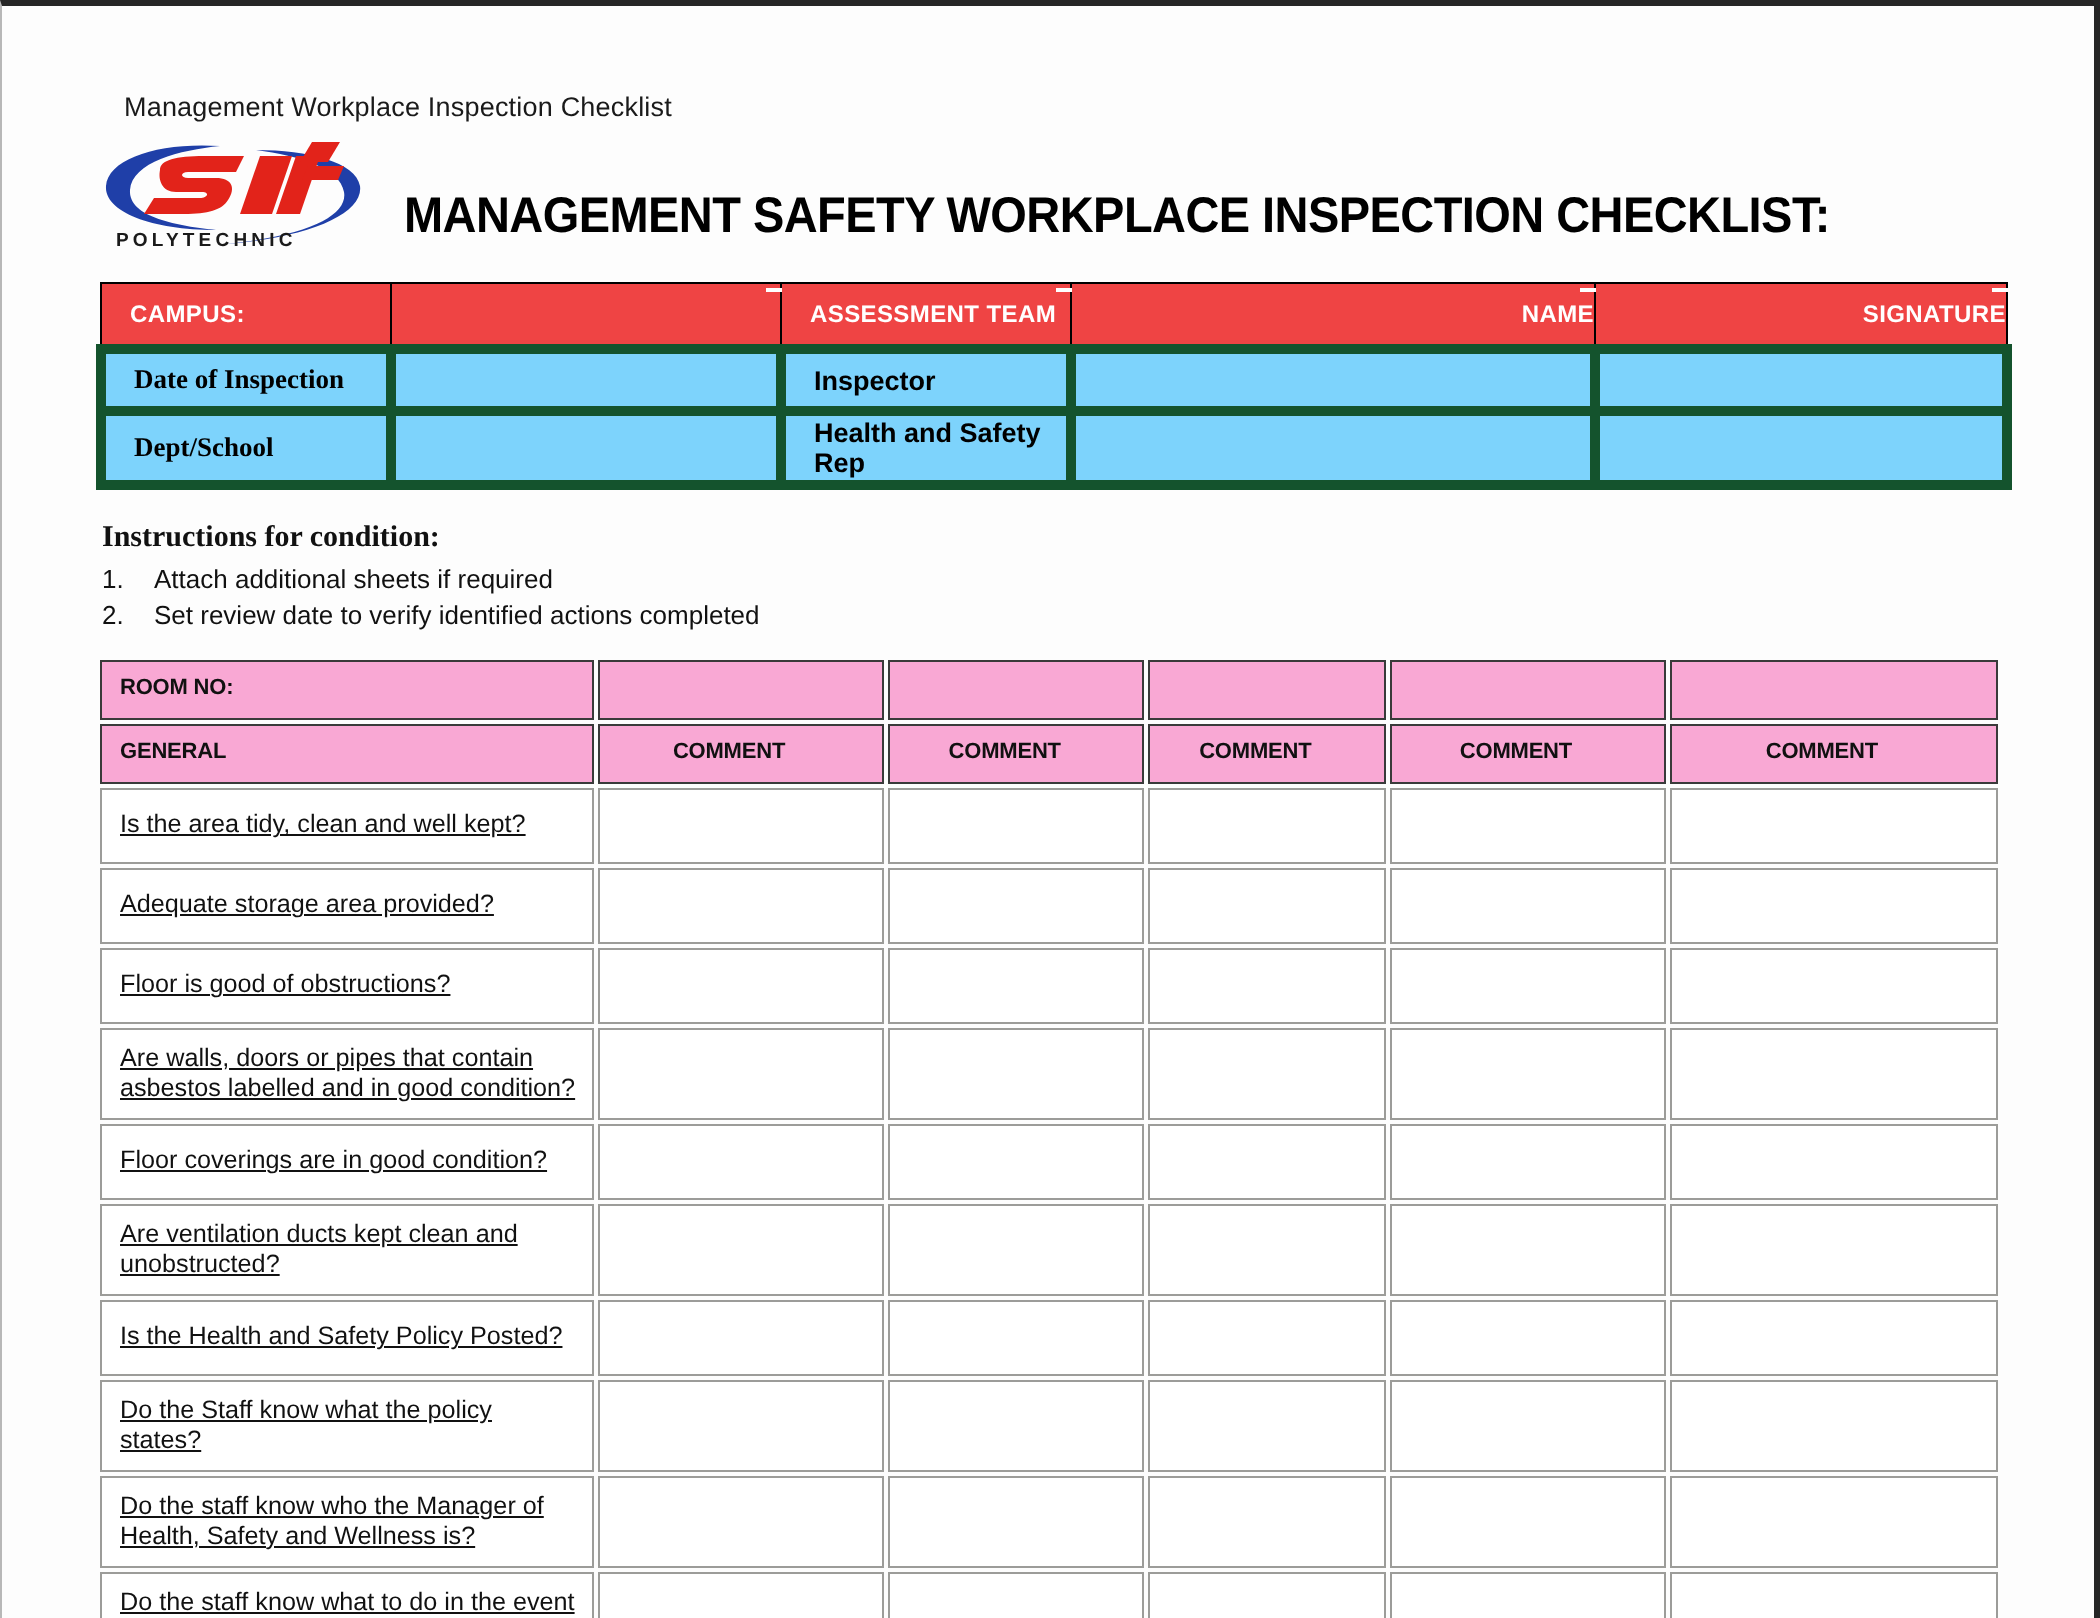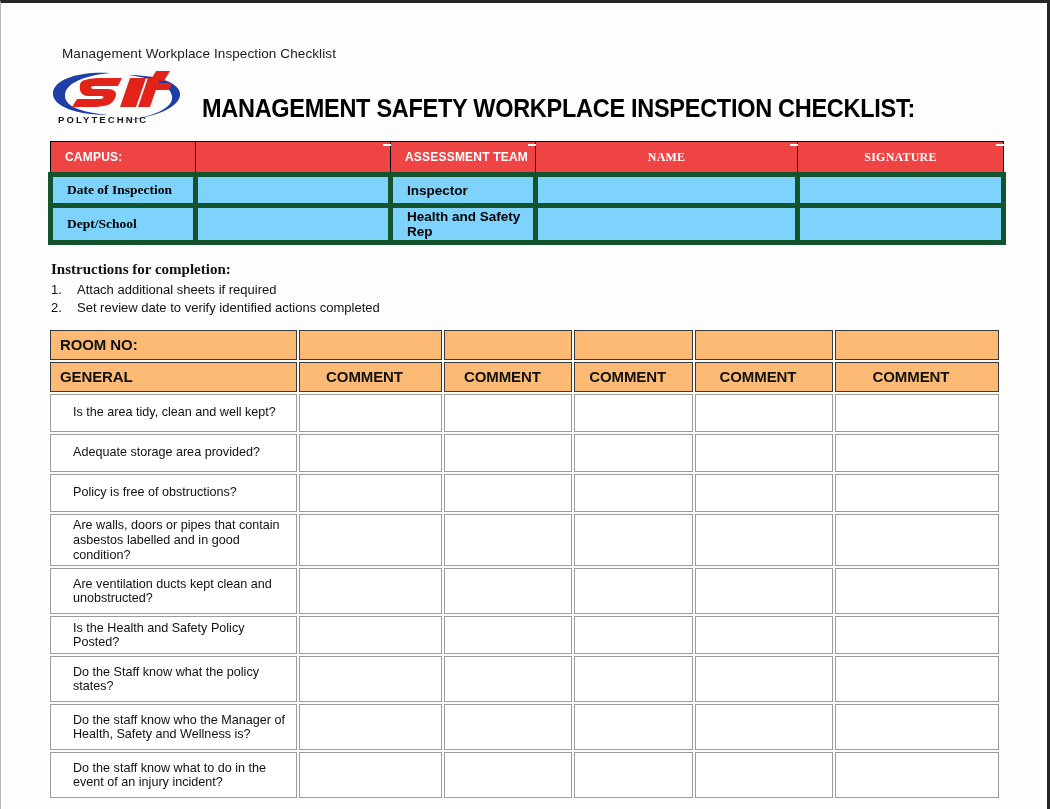--- a/index.html
+++ b/index.html
@@ -89,21 +89,21 @@
   .campus-head td {
     background: #ef4444;
     color: #ffffff;
     border: 1px solid #000;
     height: 28px;
     font-weight: bold;
     font-size: 12px;
     letter-spacing: 0.2px;
     position: relative;
   }
-  .campus-head td.ctr { text-align: center; padding-left: 0; font-family: Liberation Serif, serif; }
+  .campus-head td.ctr { text-align: right; padding-left: 0; }
   .campus-head td .tick {
     position: absolute;
     top: 2px;
     right: -2px;
     width: 9px;
     height: 2px;
     background: #ffffff;
   }
   .lbl-serif {
     font-family: "Liberation Serif", serif;
@@ -148,38 +148,39 @@
   .checklist td {
     border: 1px solid #9c9c99;
     background: #ffffff;
     font-size: 12.6px;
     color: #111;
     vertical-align: middle;
     padding: 3px 6px 3px 9px;
     line-height: 1.18;
   }
   .checklist tr.hdr td {
-    background: #fdba74;
+    background: #f9a8d4;
     border: 1px solid #3a3a3a;
     font-weight: bold;
-    font-size: 15px;
+    font-size: 11px;
     letter-spacing: -0.1px;
     height: 22px;
   }
   .checklist tr.hdr td.comment {
     text-align: center;
     padding-left: 0;
     padding-right: 12px;
     margin-left: 31px;
   }
   .checklist tr.body td {
     height: 30px;
   }
   .checklist tr.body td.q {
-    padding-left: 22px;
+    padding-left: 9px;
+    text-decoration: underline;
   }
   .checklist tr.body.tall td {
     height: 38px;
   }
 </style>
 </head>
 <body>
 
 <div id="page">
   <div id="sheet">
@@ -233,21 +234,21 @@
           <td class="lbl-serif">Dept/School</td>
           <td></td>
           <td class="lbl-sans">Health and Safety Rep</td>
           <td></td>
           <td></td>
         </tr>
       </tbody>
     </table>
 
     <div class="instructions">
-      <div class="ins-title">Instructions for completion:</div>
+      <div class="ins-title">Instructions for condition:</div>
       <div class="ins-row">
         <span class="ins-num">1.</span>
         <span>Attach additional sheets if required</span>
       </div>
       <div class="ins-row">
         <span class="ins-num">2.</span>
         <span>Set review date to verify identified actions completed</span>
       </div>
     </div>
 
@@ -288,29 +289,37 @@
         </tr>
         <tr class="body">
           <td class="q">Adequate storage area provided?</td>
           <td></td>
           <td></td>
           <td></td>
           <td></td>
           <td></td>
         </tr>
         <tr class="body">
-          <td class="q">Policy is free of obstructions?</td>
+          <td class="q">Floor is good of obstructions?</td>
           <td></td>
           <td></td>
           <td></td>
           <td></td>
           <td></td>
         </tr>
         <tr class="body tall">
           <td class="q">Are walls, doors or pipes that contain asbestos labelled and in good condition?</td>
+          <td></td>
+          <td></td>
+          <td></td>
+          <td></td>
+          <td></td>
+        </tr>
+        <tr class="body">
+          <td class="q">Floor coverings are in good condition?</td>
           <td></td>
           <td></td>
           <td></td>
           <td></td>
           <td></td>
         </tr>
         <tr class="body tall">
           <td class="q">Are ventilation ducts kept clean and unobstructed?</td>
           <td></td>
           <td></td>

